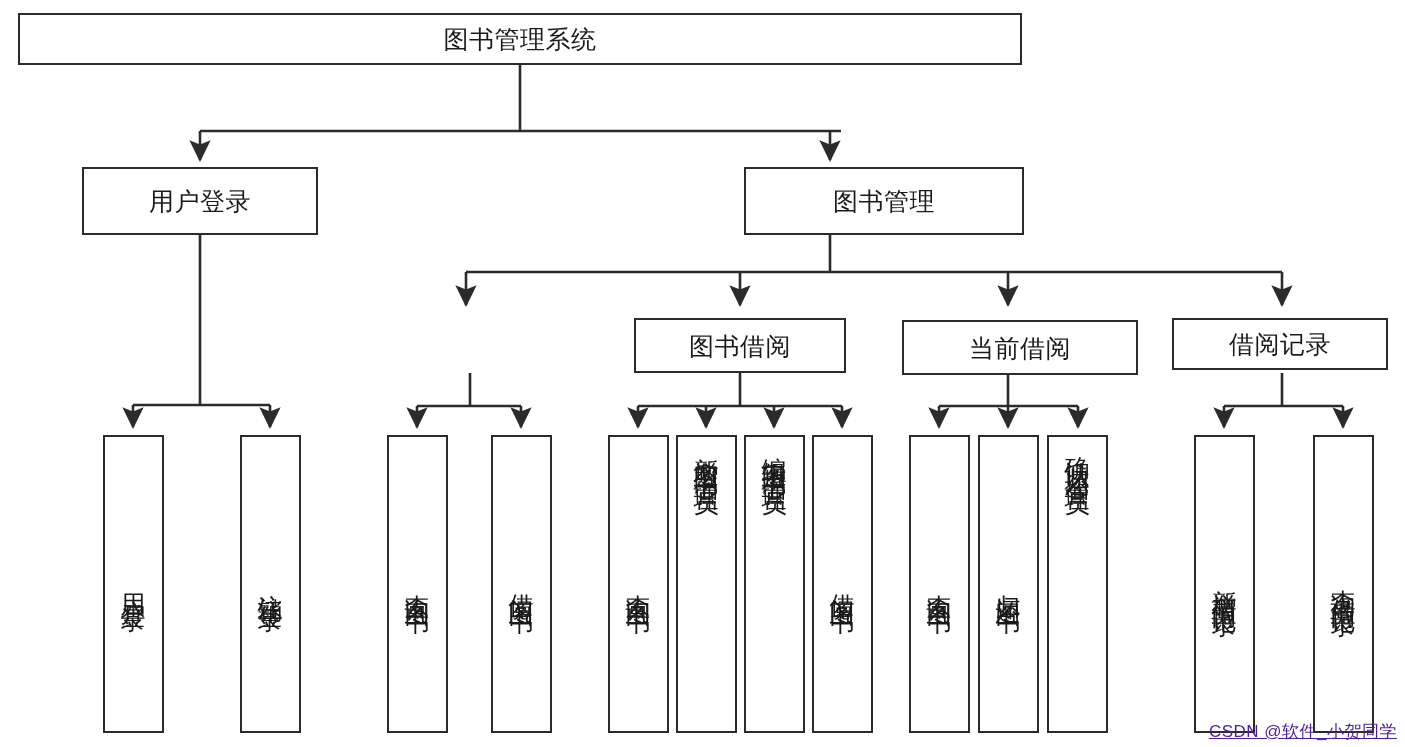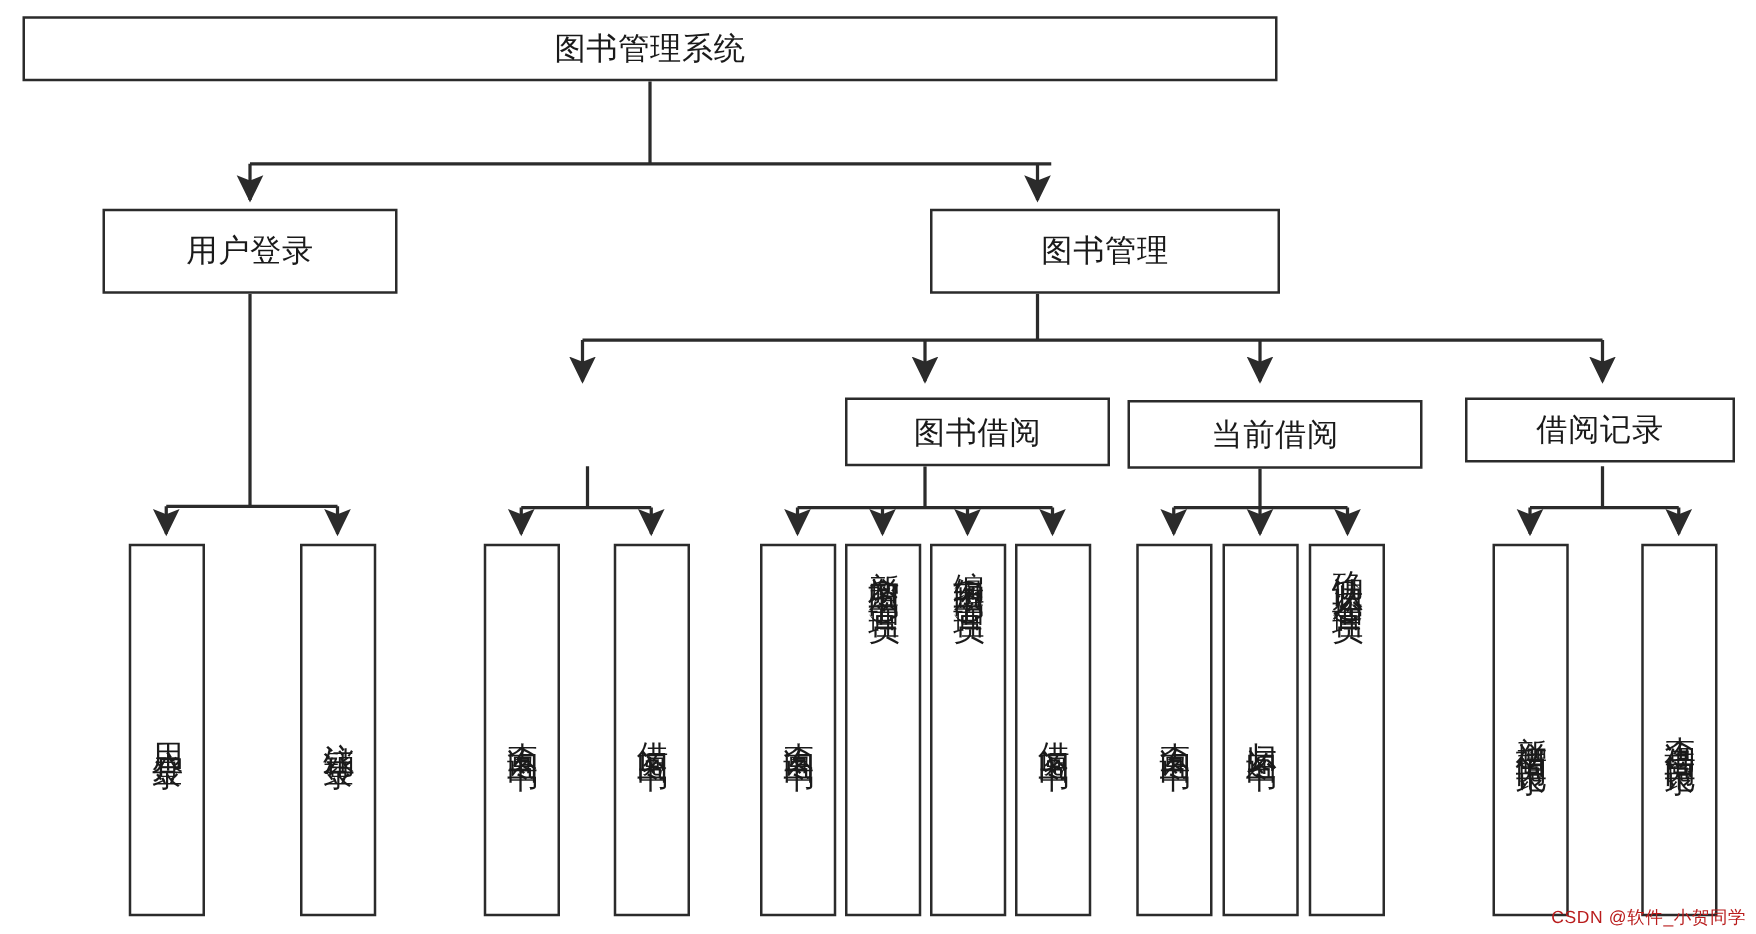--- a/index.html
+++ b/index.html
@@ -64,24 +64,25 @@
   .node.vert .lbl {
     margin-top: 0;
   }
   .node.vert.center .lbl {
     align-self: center;
   }
   #watermark {
     position: absolute;
     right: 8px;
     bottom: 4px;
-    font-size: 14px;
-    color: #b91c1c;
+    font-size: 17px;
+    color: #4c1d95;
     letter-spacing: 0.5px;
     white-space: nowrap;
+    text-decoration: underline;
   }
 </style>
 </head>
 <body>
 
 <div id="canvas">
 
   <svg id="edges" viewBox="0 0 1405 747" xmlns="http://www.w3.org/2000/svg">
     <defs>
       <marker id="arrow" markerWidth="9" markerHeight="9" refX="7.6" refY="4.5" orient="auto" markerUnits="strokeWidth">
@@ -138,21 +139,21 @@
 
   <div class="node horiz" style="left:82px; top:167px; width:236px; height:68px;">
     <span class="lbl">用户登录</span>
   </div>
 
   <div class="node horiz" style="left:712px; top:167px; width:280px; height:68px;margin-left:32px;">
     <span class="lbl">图书管理</span>
   </div>
 
 
-  <div class="node horiz" style="left:634px; top:318px; width:212px; height:55px;margin-left:42px;">
+  <div class="node horiz" style="left:634px; top:318px; width:212px; height:55px;">
     <span class="lbl">图书借阅</span>
   </div>
 
   <div class="node horiz" style="left:902px; top:320px; width:236px; height:55px;">
     <span class="lbl">当前借阅</span>
   </div>
 
   <div class="node horiz" style="left:1172px; top:318px; width:216px; height:52px;">
     <span class="lbl">借阅记录</span>
   </div>

